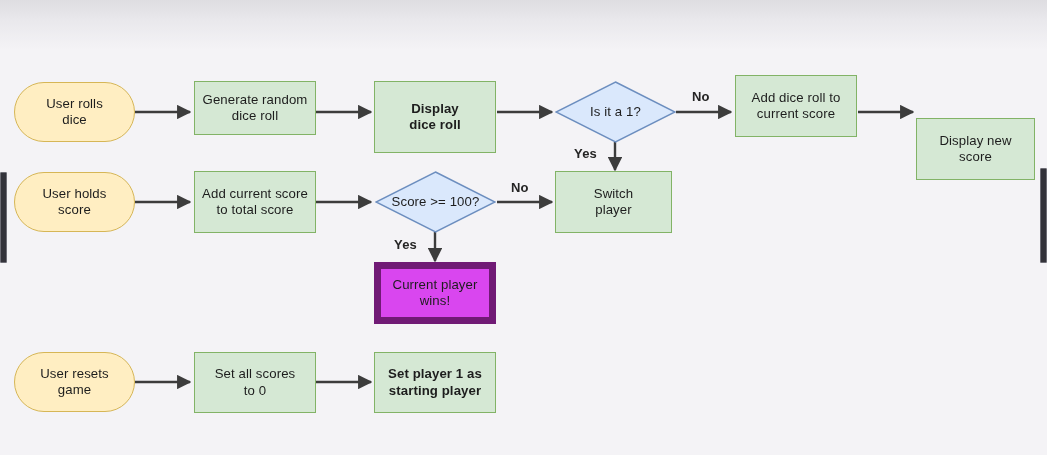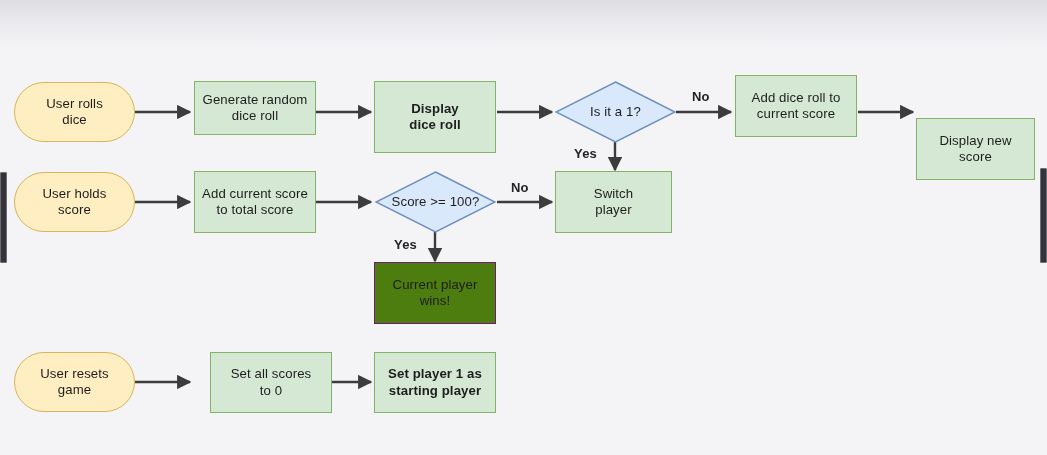--- a/index.html
+++ b/index.html
@@ -40,22 +40,22 @@
     font-size: 13.2px;
     line-height: 1.22;
     letter-spacing: 0.1px;
     white-space: pre-line;
   }
   .node.process {
     border: 1px solid #82b366;
     background: #d5e8d4;
   }
   .node.danger {
-    border: 1px solid #701a75;
-    background: #4d7c0f;
+    border: 7px solid #701a75;
+    background: #d946ef;
   }
   .node.terminal {
     border: 1px solid #d6b656;
     background: #ffeec2;
     border-radius: 999px;
   }
   .node.decision {
     background: transparent;
     border: none;
   }
@@ -165,21 +165,21 @@
 
   <div class="node process" style="left:555px; top:171px; width:117px; height:62px;">Switch
 player</div>
 
   <div class="node danger" style="left:374px; top:262px; width:122px; height:62px;">Current player
 wins!</div>
 
   <div class="node terminal" style="left:14px; top:352px; width:121px; height:60px;">User resets
 game</div>
 
-  <div class="node process" style="left:194px; top:352px; width:122px; height:61px;margin-left:16px;">Set all scores
+  <div class="node process" style="left:194px; top:352px; width:122px; height:61px;">Set all scores
 to 0</div>
 
   <div class="node process" style="left:374px; top:352px; width:122px; height:61px;font-weight:bold;">Set player 1 as
 starting player</div>
 
   <div class="edge-label" style="left:692px; top:89px;">No</div>
 
   <div class="edge-label" style="left:574px; top:146px;">Yes</div>
 
   <div class="edge-label" style="left:511px; top:180px;">No</div>

